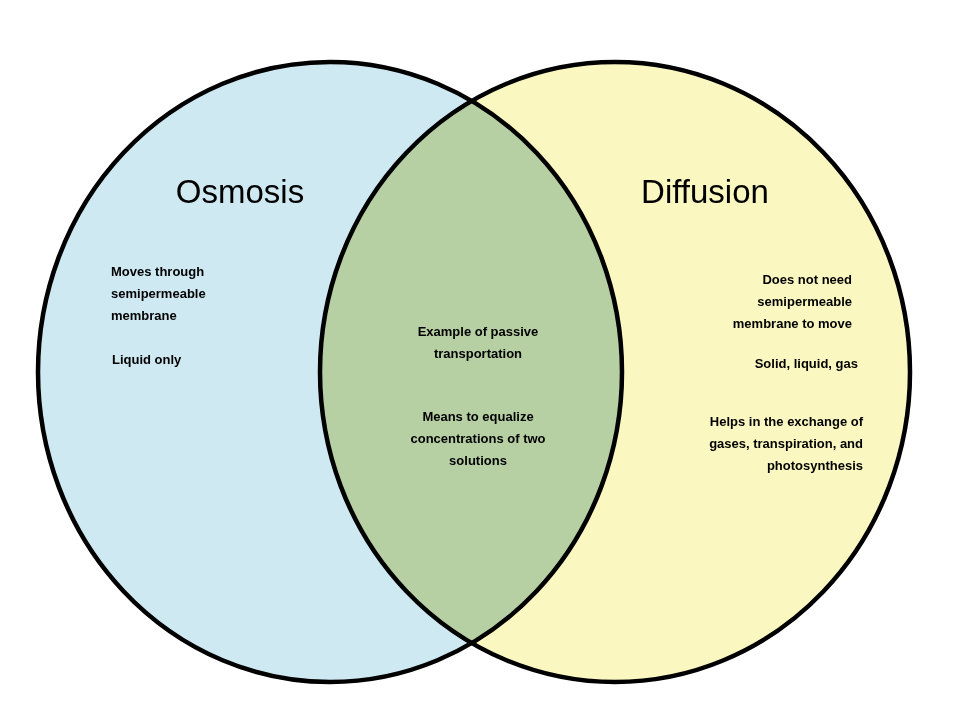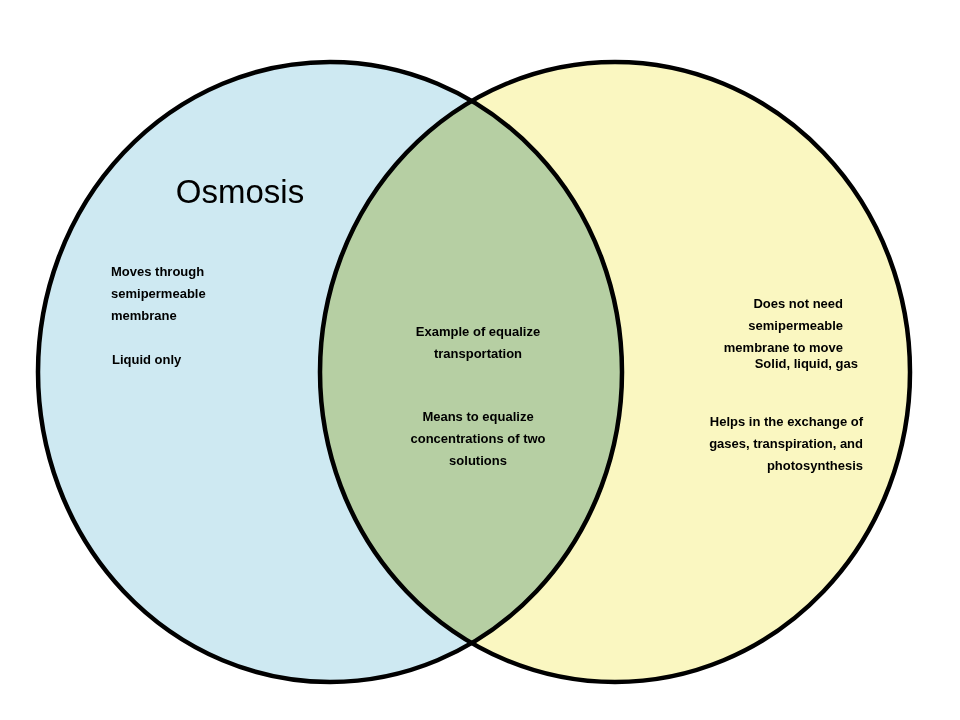--- a/index.html
+++ b/index.html
@@ -46,21 +46,21 @@
   .left-title    { left: 140px; }
   .right-title   { left: 605px; }
 
   .left-item-0   { left: 111px; top: 261px; }
   .left-item-1   { left: 112px; top: 349px; }
   .left-item-2   { left: 103px; top: 399px; }
 
   .overlap-item-0 { left: 358px; top: 321px; width: 240px; }
   .overlap-item-1 { left: 358px; top: 406px; width: 240px; text-align: center; }
 
-  .right-item-0  { right: 117px; top: 269px; margin-top: 24px; }
+  .right-item-0  { right: 108px; top: 269px; }
   .right-item-1  { right: 102px; top: 353px; margin-left: 36px; }
   .right-item-2  { right: 97px;  top: 411px; }
 </style>
 </head>
 <body>
 
 <div class="canvas">
 
   <svg class="venn-svg" width="960" height="720" viewBox="0 0 960 720">
     <defs>
@@ -70,29 +70,30 @@
     </defs>
     <ellipse cx="330" cy="372" rx="292" ry="310" fill="#cee9f2"></ellipse>
     <ellipse cx="615" cy="372" rx="295" ry="310" fill="#faf7c1"></ellipse>
     <ellipse cx="615" cy="372" rx="295" ry="310" clip-path="url(#leftClip)" fill="#b6cfa3"></ellipse>
     <ellipse cx="330" cy="372" rx="292" ry="310" fill="none" stroke-width="4.5" stroke="#000000"></ellipse>
     <ellipse cx="615" cy="372" rx="295" ry="310" fill="none" stroke-width="4.5" stroke="#000000"></ellipse>
   </svg>
 
   <div class="label circle-title left-title">Osmosis</div>
 
+  <div class="label circle-title right-title">Diffusion</div>
 
   <div class="label item item-left left-item-0">Moves through
 semipermeable
 membrane</div>
 
   <div class="label item item-left left-item-1">Liquid only</div>
 
 
-  <div class="label item item-center overlap-item-0">Example of equalize
+  <div class="label item item-center overlap-item-0">Example of passive
 transportation</div>
 
   <div class="label item item-center overlap-item-1">Means to equalize
 concentrations of two
 solutions</div>
 
   <div class="label item item-right right-item-0">Does not need
 semipermeable
 membrane to move</div>
 

